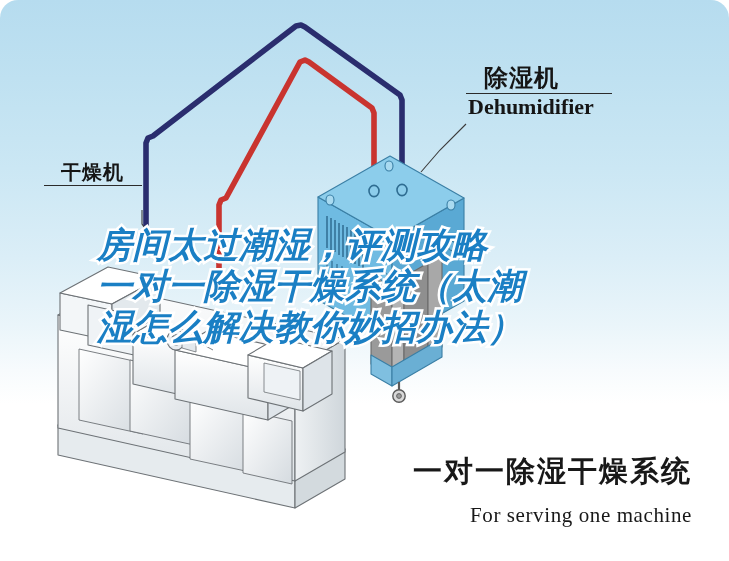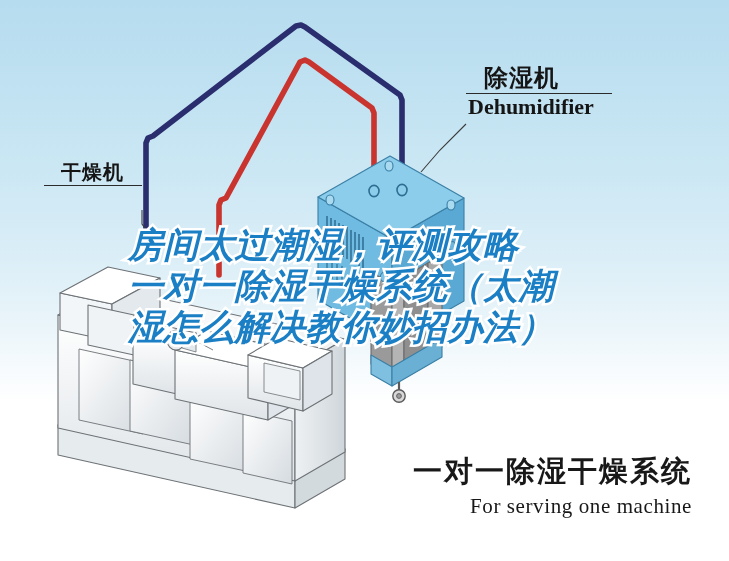--- a/index.html
+++ b/index.html
@@ -3,21 +3,21 @@
 <meta charset="utf-8">
 <title>一对一除湿干燥系统</title>
 <style>
   html,body{margin:0;padding:0;}
   body{
     width:729px;height:561px;overflow:hidden;
     font-family:"Liberation Sans","DejaVu Sans",sans-serif;
     background:#ffffff;
   }
   #stage{
-    position:relative;width:729px;height:561px;overflow:hidden;
+    position:relative;width:729px;height:561px;overflow:hidden;border-radius:18px;
   }
   
   #bg{
     position:absolute;left:0;top:0;width:729px;height:561px;
     background:linear-gradient(180deg,
         #b6dcef 0%,
         #bfe1f1 14%,
         #cbe7f4 30%,
         #dbeef7 46%,
         #eaf5fa 58%,
@@ -55,26 +55,26 @@
   #caption{
     position:absolute;left:392px;top:455px;width:300px;text-align:right;color:#181818;
   }
   #caption .cap-cn{
     font-family:"DejaVu Sans","Liberation Sans",sans-serif;
     font-size:29px;font-weight:700;letter-spacing:2px;line-height:1.12;white-space:nowrap;
   }
   #caption .cap-en{
     font-family:"Liberation Serif","DejaVu Serif",serif;
     font-size:21px;font-weight:400;letter-spacing:.6px;line-height:1.2;
-    margin-top:7px;white-space:nowrap;
+    margin-top:16px;white-space:nowrap;
   }
 
   
   #headline{
-    position:absolute;left:128px;top:225px;width:524px;
+    position:absolute;left:97px;top:225px;width:524px;
   }
   #headline .hl{
     font-family:"DejaVu Sans","Liberation Sans",sans-serif;
     font-size:35px;font-weight:700;font-style:italic;
     letter-spacing:.5px;line-height:41px;white-space:nowrap;
     color:#1a7fc4;
     -webkit-text-stroke:5px #ffffff;
     paint-order:stroke fill;
     text-shadow:
        0 2px 0 rgba(255,255,255,.95),

